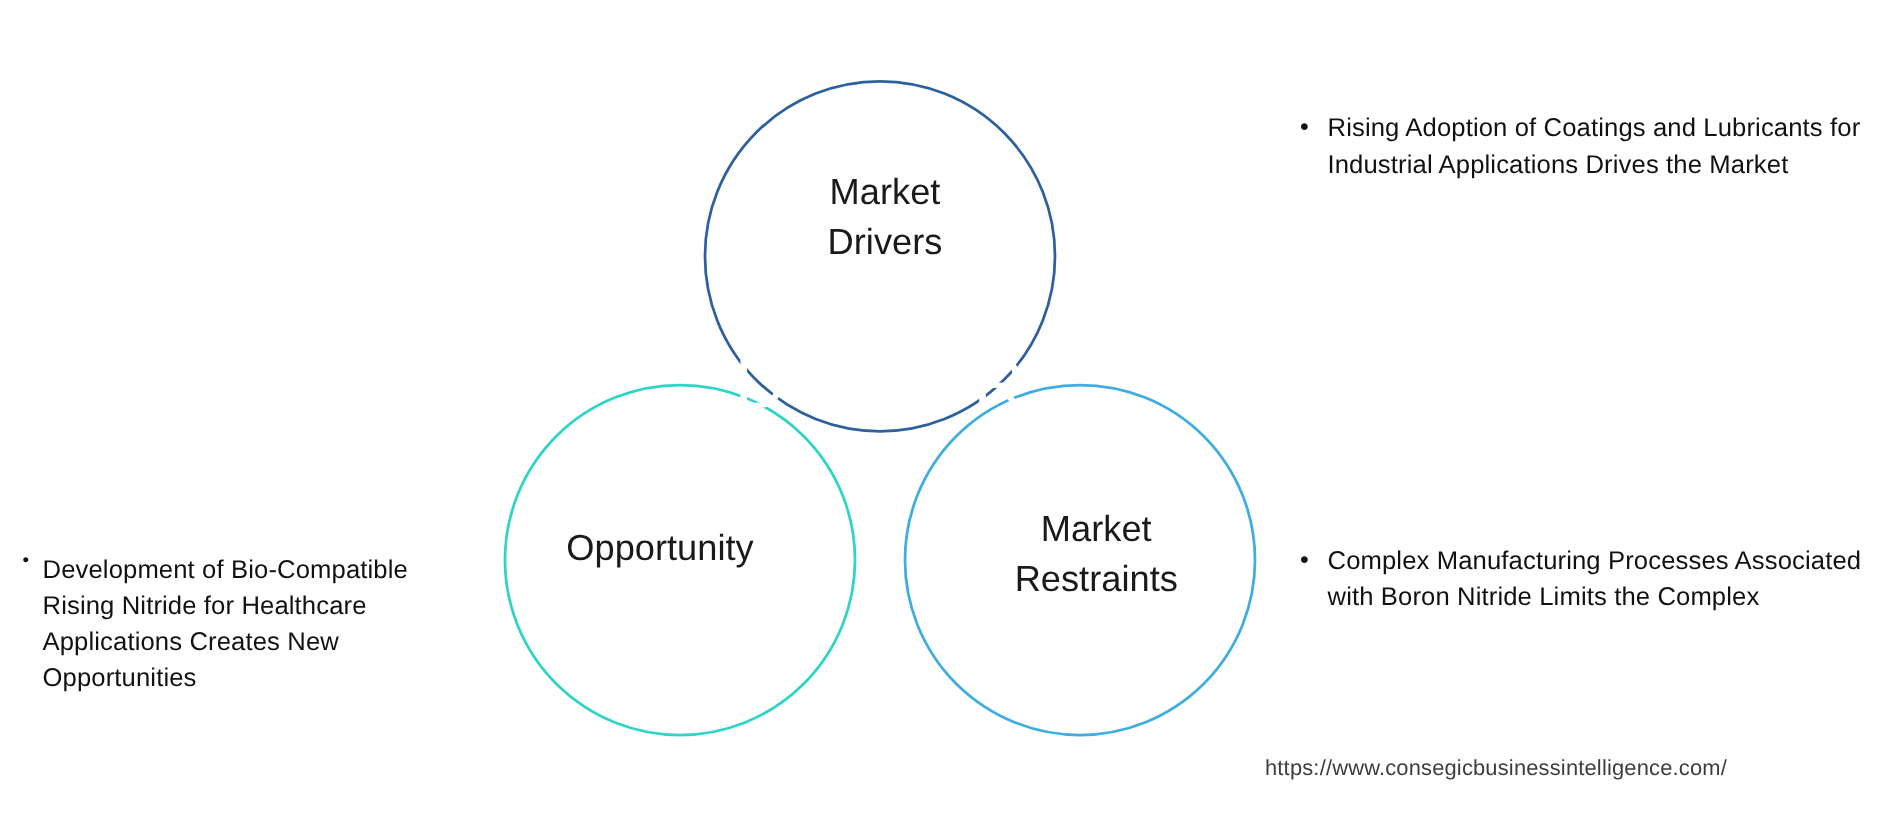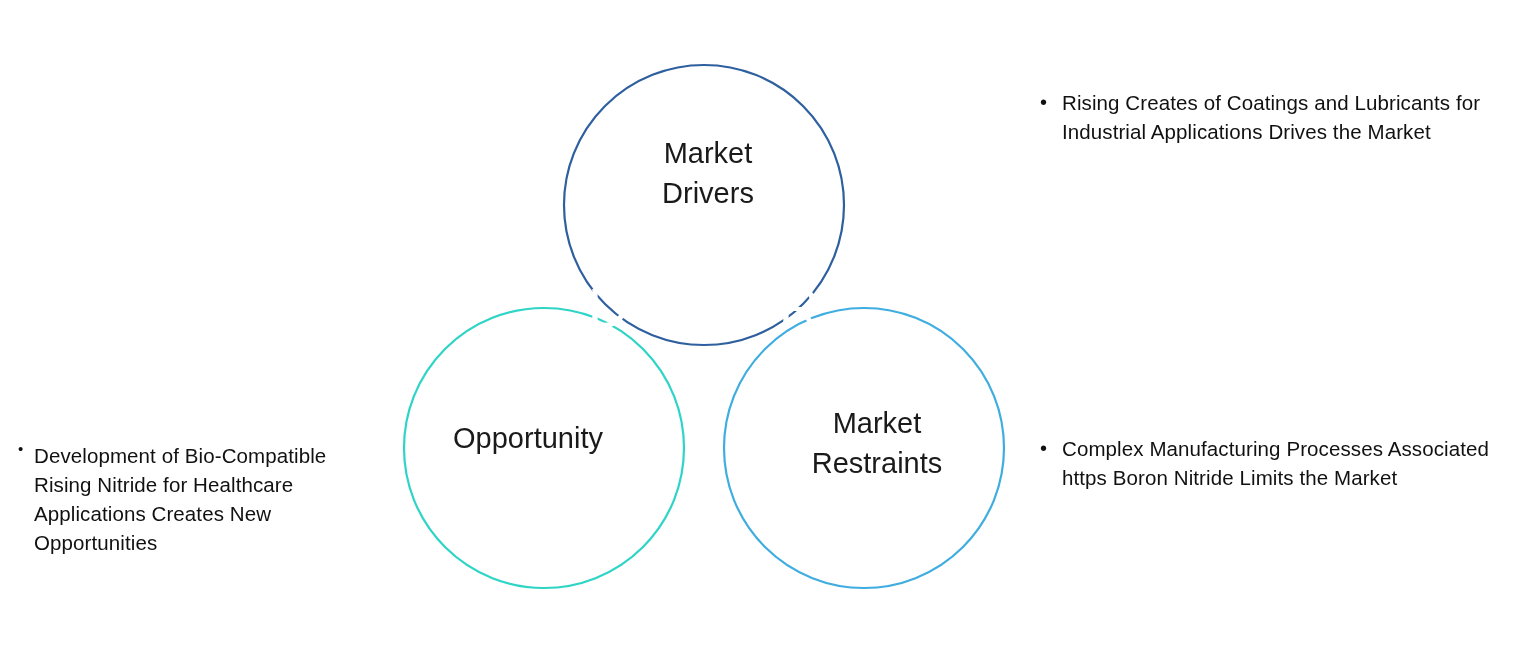--- a/index.html
+++ b/index.html
@@ -174,22 +174,23 @@
     </svg>
   </div>
 
   <div class="callout" id="callout-left">
     <span class="bullet">•</span>
     <span class="ctext">Development of Bio-Compatible Rising Nitride for Healthcare Applications Creates New Opportunities</span>
   </div>
 
   <div class="callout" id="callout-right-top">
     <span class="bullet">•</span>
-    <span class="ctext">Rising Creates of Coatings and Lubricants for Industrial Applications Drives the Market</span>
+    <span class="ctext">Rising Adoption of Coatings and Lubricants for Industrial Applications Drives the Market</span>
   </div>
 
   <div class="callout" id="callout-right-bottom">
     <span class="bullet">•</span>
-    <span class="ctext">Complex Manufacturing Processes Associated https Boron Nitride Limits the Market</span>
+    <span class="ctext">Complex Manufacturing Processes Associated with Boron Nitride Limits the Complex</span>
   </div>
 
+  <div id="source-url">https://www.consegicbusinessintelligence.com/</div>
 
 </div>
 
 </body></html>

